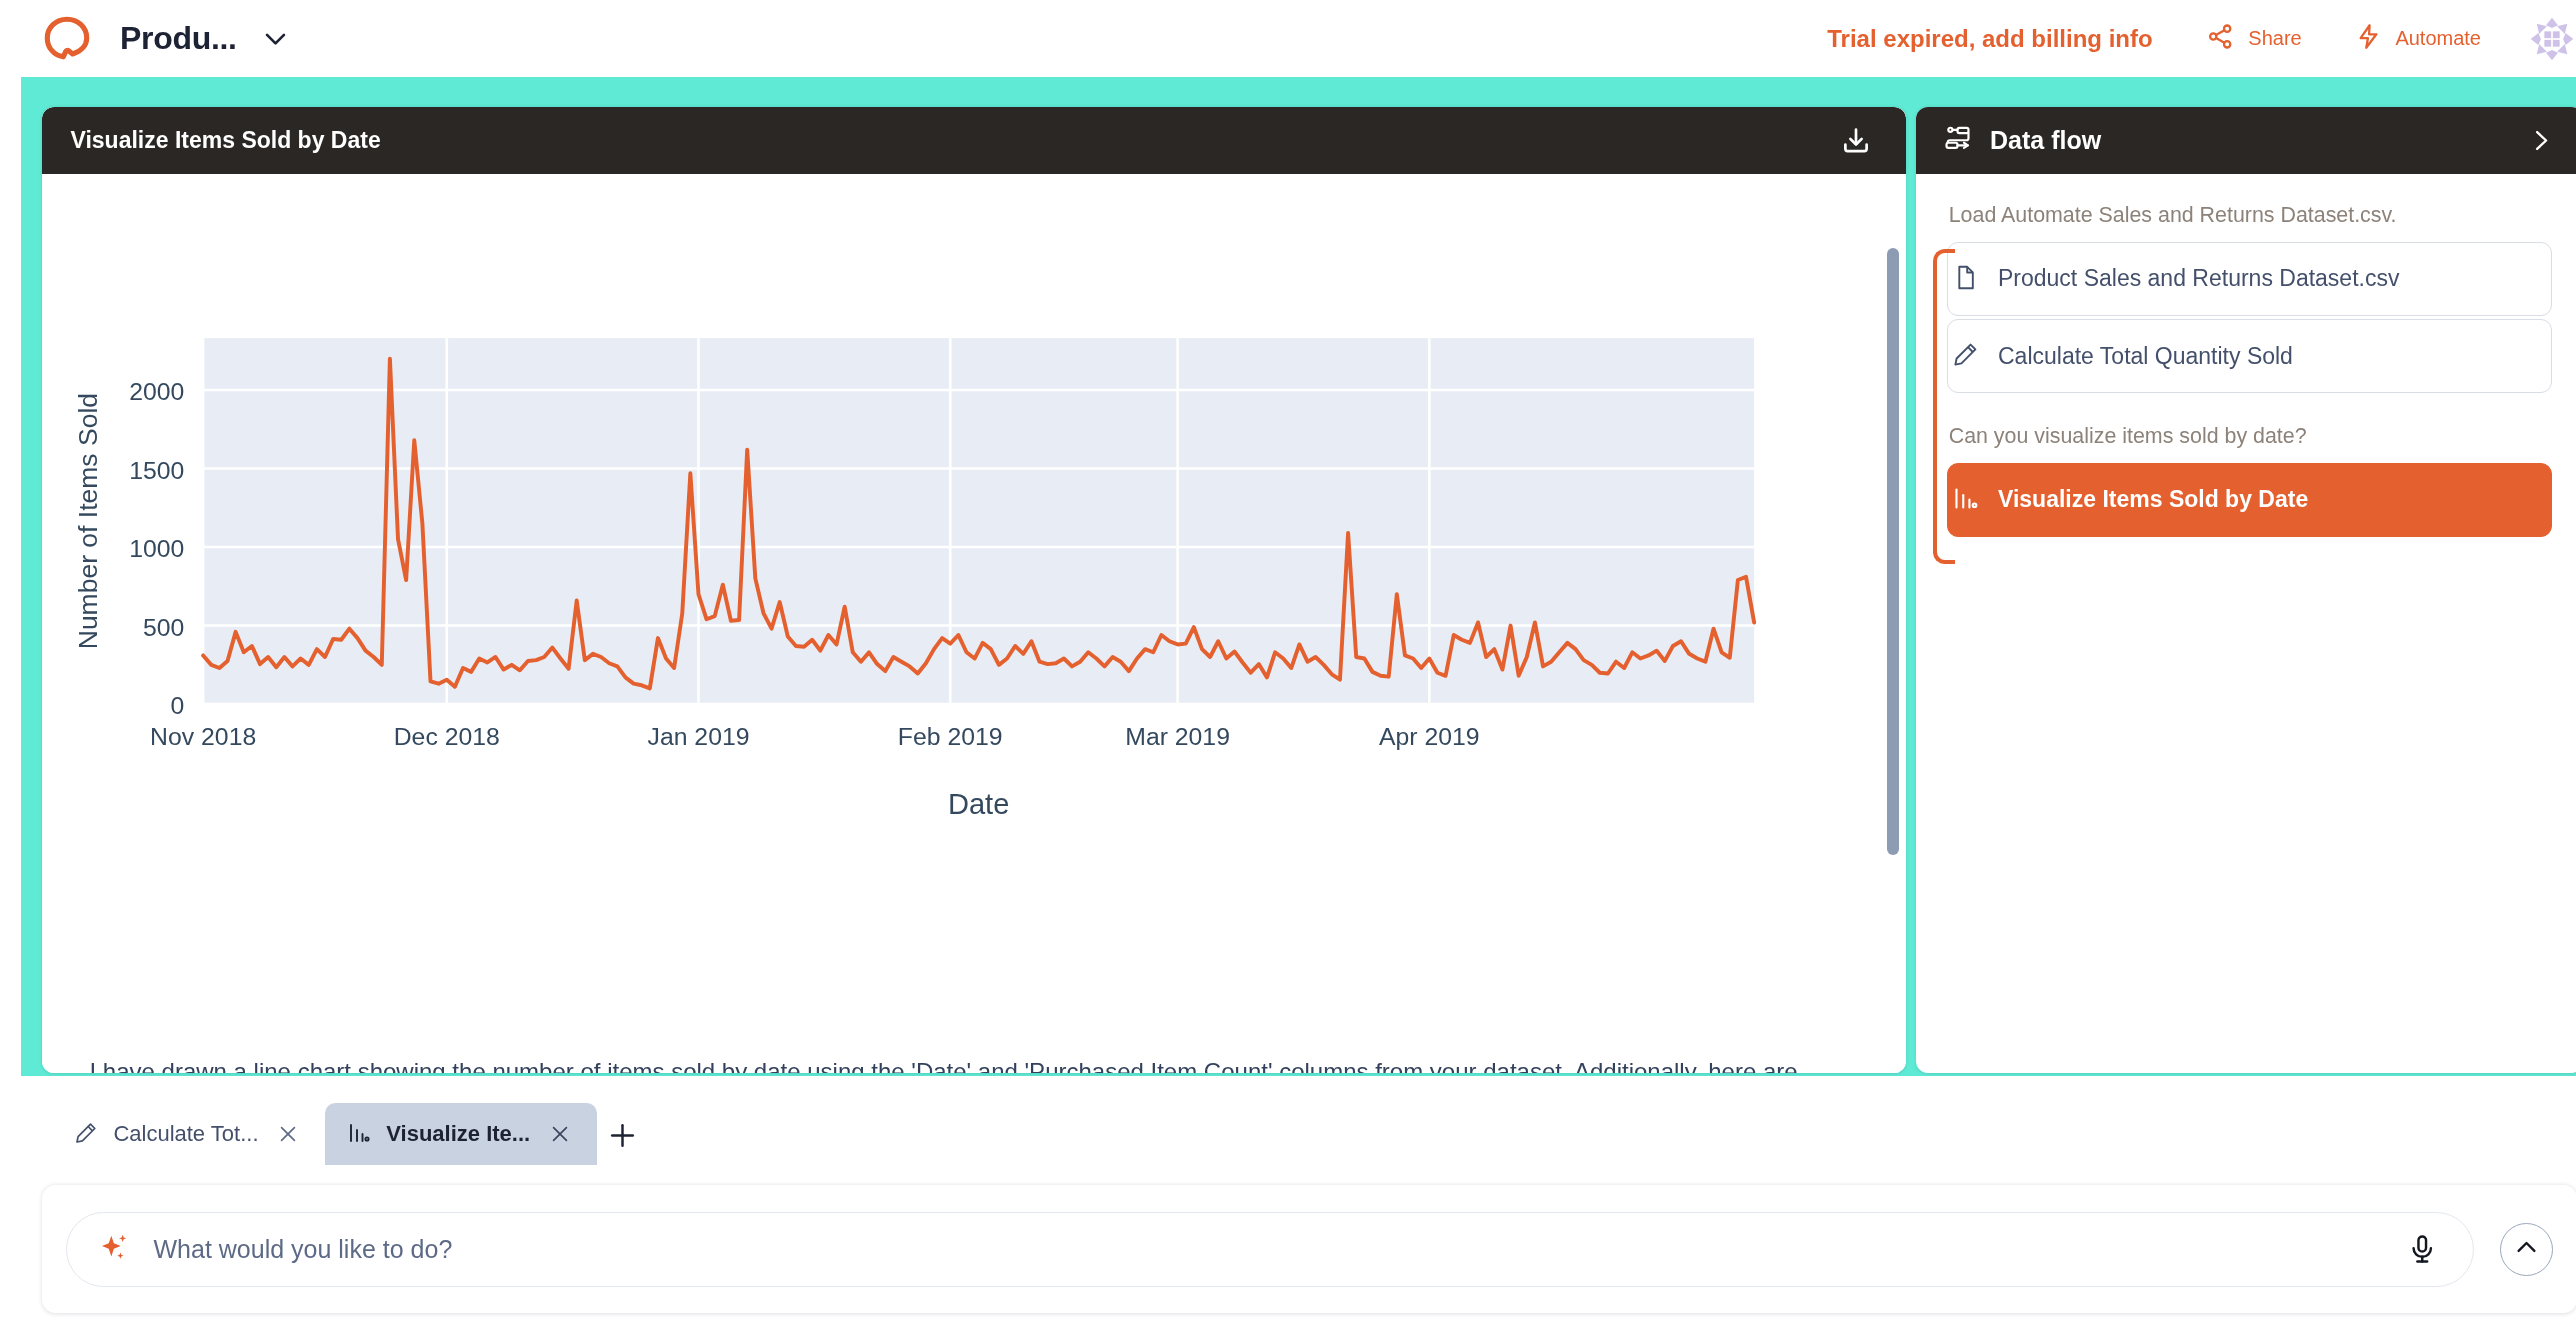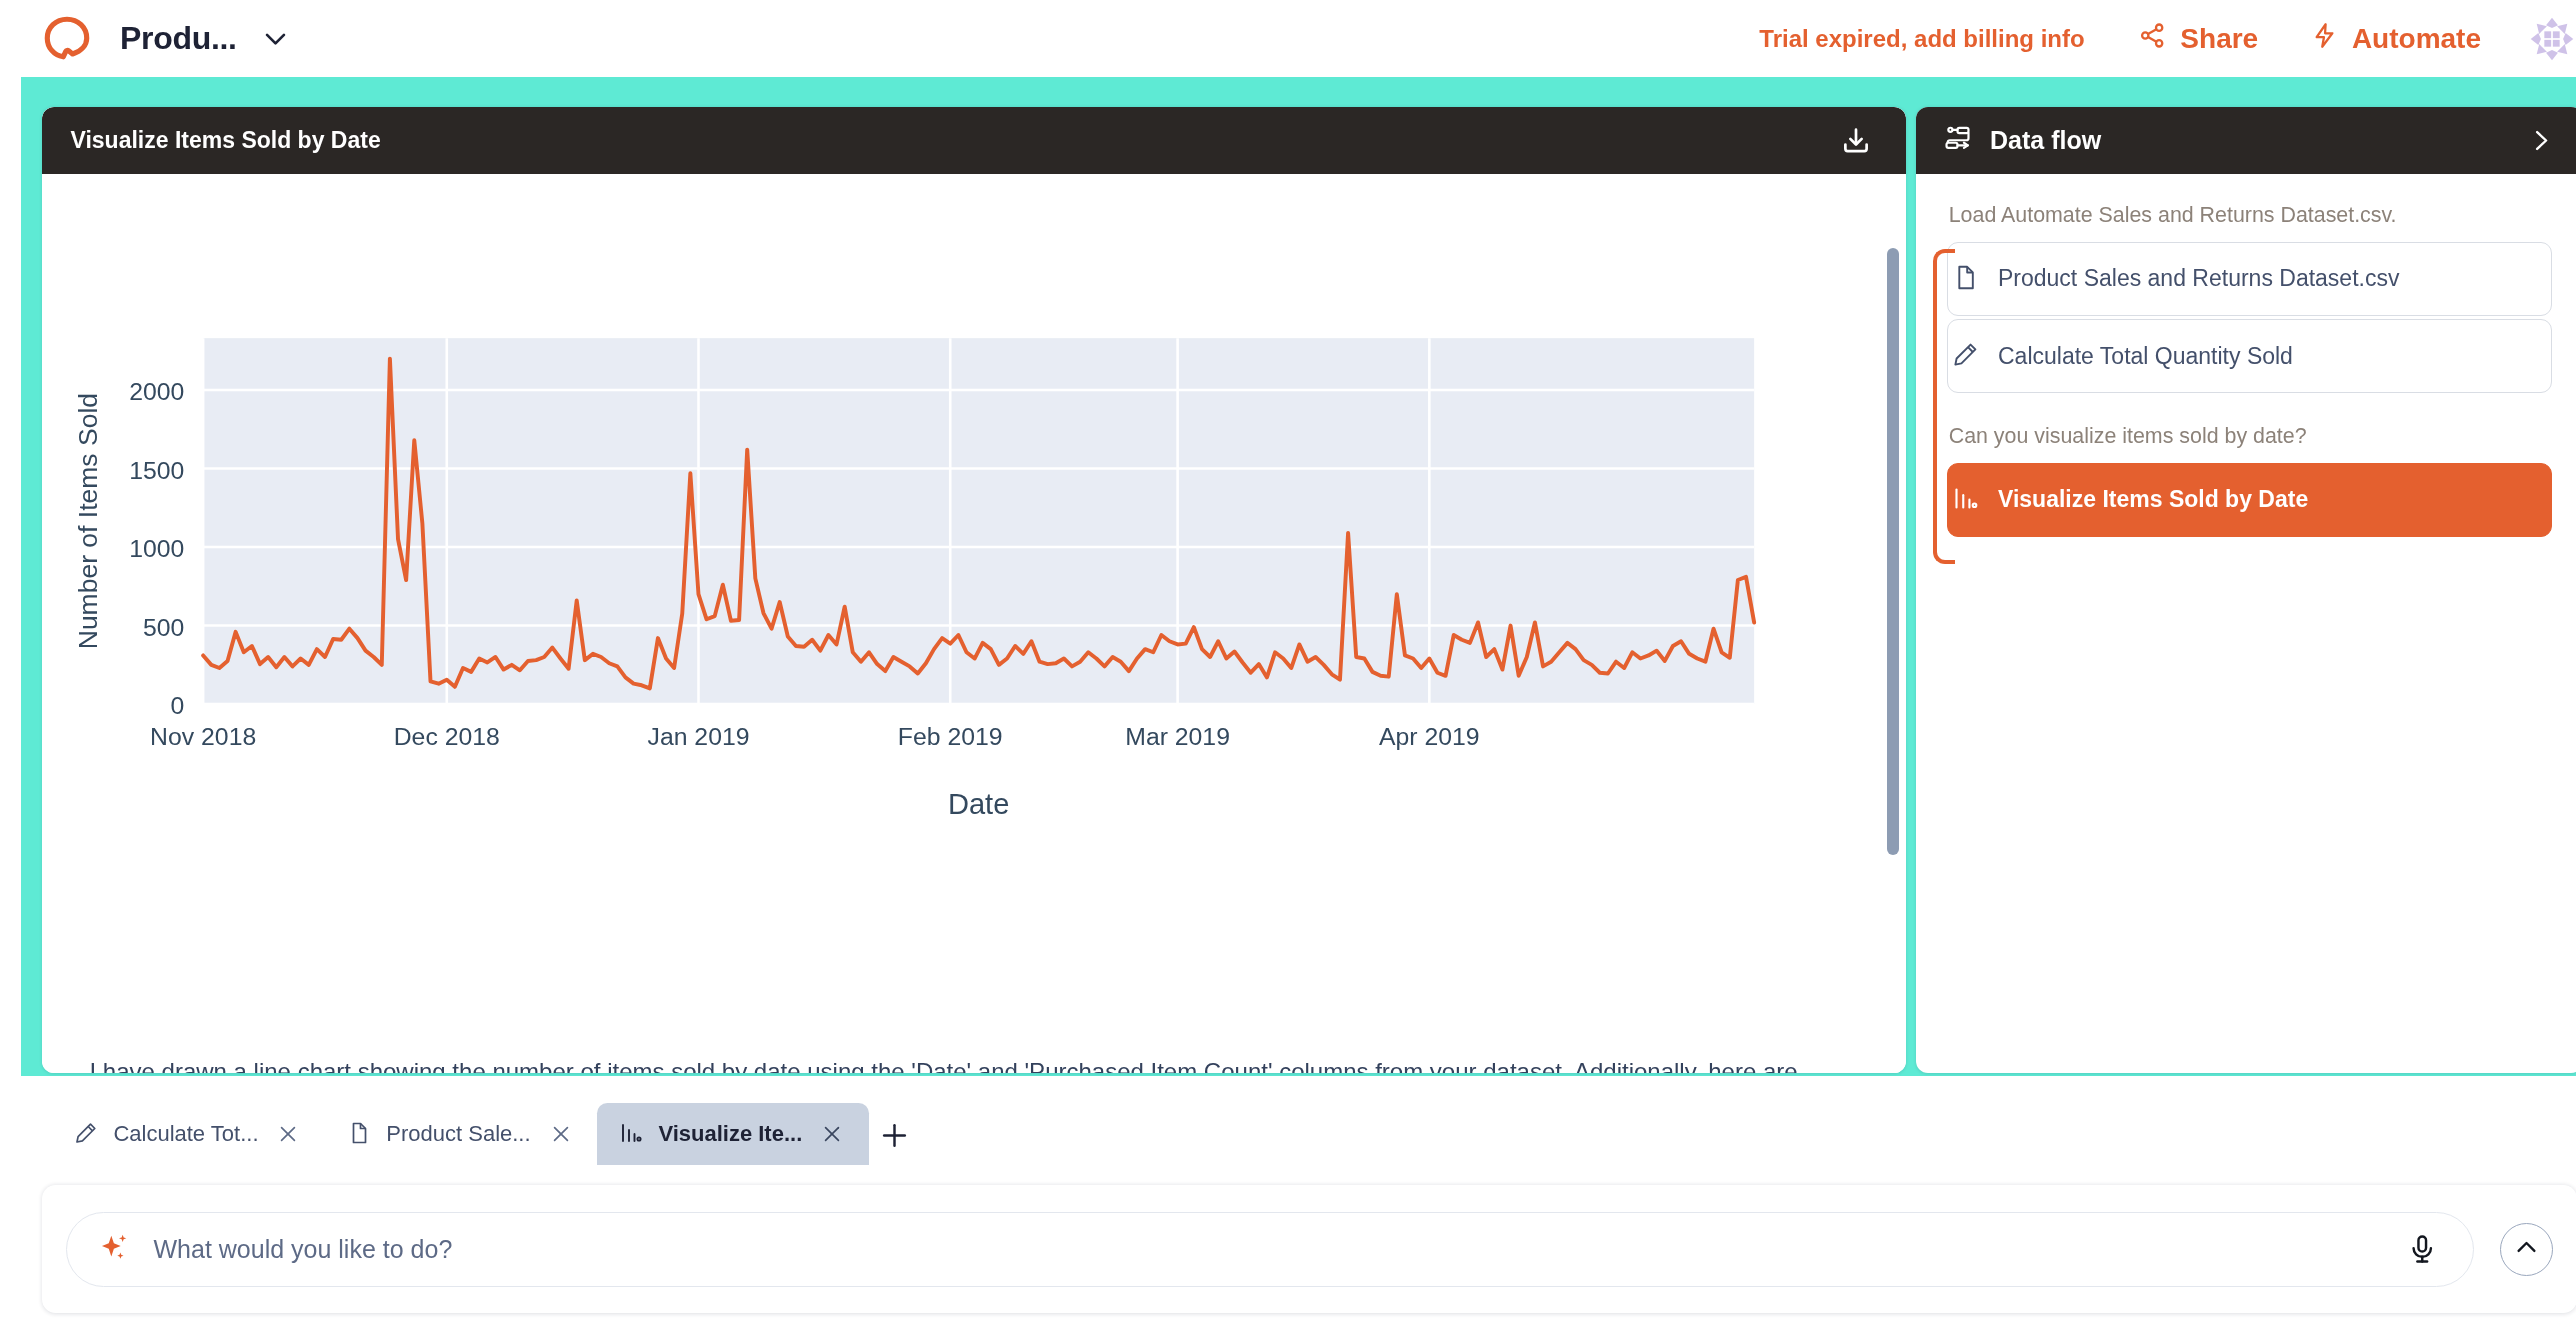--- a/index.html
+++ b/index.html
@@ -17,21 +17,21 @@
     background:#ffffff; display:flex; align-items:center;
   }
   .logo { margin-left:22px; width:48px; height:48px; }
   .proj-title {
     margin-left:29px; font-size:32px; font-weight:bold; color:#1e2235;
     letter-spacing:-0.3px; white-space:nowrap;
   }
   .caret-btn { margin-left:22px; width:34px; height:34px; display:flex; align-items:center; justify-content:center; }
   .topright { margin-left:auto; display:flex; align-items:center; gap:0px; padding-right:22px; }
   .trial-link { color:#e4602f; font-size:24px; font-weight:600; white-space:nowrap; }
-  .tr-item { display:flex; align-items:center; gap:13.7px; color:#e4602f; font-size:28px; font-weight:700; margin-left:53px; white-space:nowrap; }
+  .tr-item { display:flex; align-items:center; gap:13.7px; color:#e4602f; font-size:20px; font-weight:400; margin-left:53px; white-space:nowrap; }
   .avatar { margin-left:48px; width:46px; height:46px; }
 
   
   .chart-panel {
     position:absolute; left:20.5px; top:107px; width:1864px; height:966px;
     background:#ffffff; border-radius:12px; overflow:hidden;
     box-shadow:0 0.9px 3.4px rgba(20,30,60,.13);
   }
   .panel-head {
     height:67px; background:#2b2725; display:flex; align-items:center;
@@ -303,35 +303,20 @@
       </span>
       <span class="tlabel">Calculate Tot...</span>
       <span class="tab-close">
         <svg width="22" height="22" viewBox="0 0 24 24" fill="none" stroke="#5d6a86" stroke-width="1.8" stroke-linecap="round">
             <line x1="5" y1="5" x2="19" y2="19"></line>
             <line x1="19" y1="5" x2="5" y2="19"></line>
           </svg>
       </span>
     </div>
 
-    <div class="tab">
-      <span>
-        <svg width="24" height="24" viewBox="0 0 24 24" fill="none" stroke="#44506b" stroke-width="1.7" stroke-linejoin="round">
-            <path d="M6.5 2.5 h7 l5 5 v14 h-12 z"></path>
-            <path d="M13.5 2.5 v5 h5"></path>
-          </svg>
-      </span>
-      <span class="tlabel">Product Sale...</span>
-      <span class="tab-close">
-        <svg width="22" height="22" viewBox="0 0 24 24" fill="none" stroke="#5d6a86" stroke-width="1.8" stroke-linecap="round">
-            <line x1="5" y1="5" x2="19" y2="19"></line>
-            <line x1="19" y1="5" x2="5" y2="19"></line>
-          </svg>
-      </span>
-    </div>
 
     <div class="tab active">
       <span>
         <svg width="24" height="24" viewBox="0 0 24 24" fill="none" stroke="#1e2235" stroke-width="1.9" stroke-linecap="round">
           <line x1="4" y1="4" x2="4" y2="20"></line>
             <line x1="10" y1="9" x2="10" y2="20"></line>
           <line x1="15.5" y1="13" x2="15.5" y2="20"></line>
             <circle cx="20" cy="18" r="1.6"></circle>
         </svg>
       </span>

